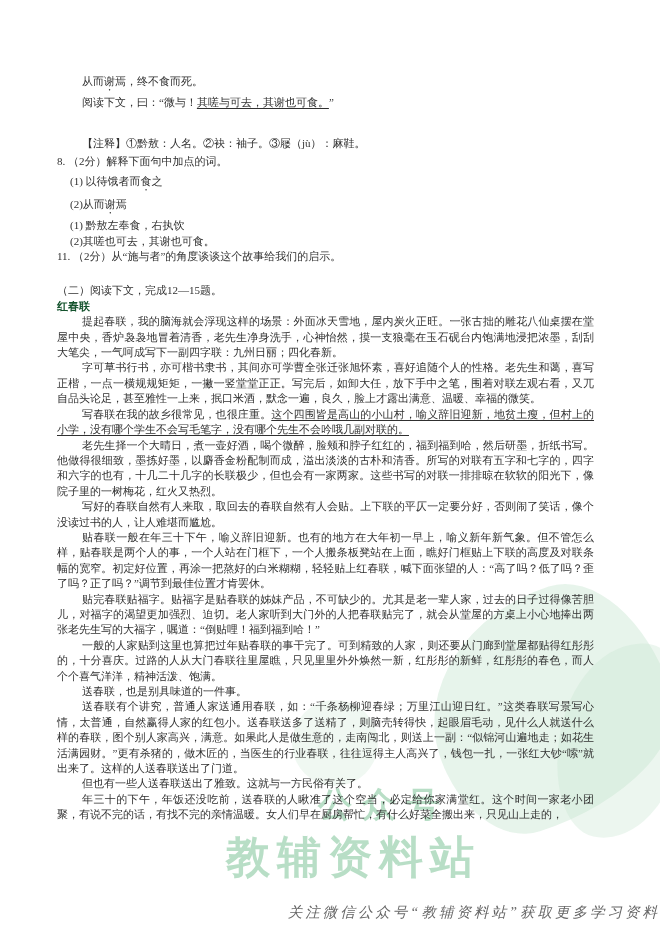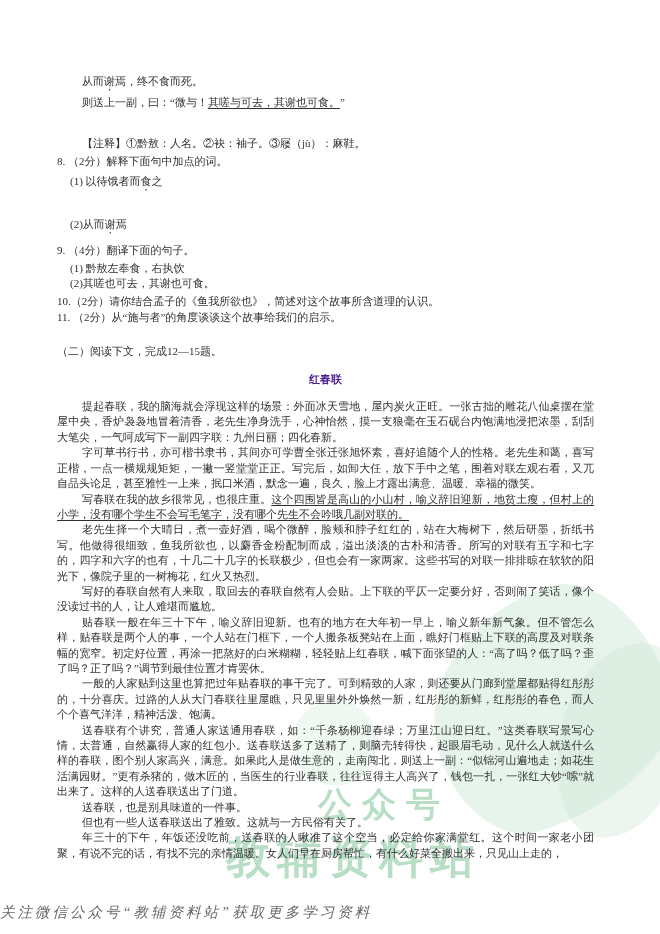--- a/index.html
+++ b/index.html
@@ -27,74 +27,73 @@
   }
   .line{margin:0;}
   .indent{text-indent:25px;}
   .sub{padding-left:13px;}
   .ul{text-decoration:underline;text-underline-offset:2px;}
   .dot{
     -webkit-text-emphasis:filled dot;-webkit-text-emphasis-position:under;
     text-emphasis:filled dot;text-emphasis-position:under right;
   }
   .mt2{margin-top:2px;}.mt3{margin-top:3px;}.mt5{margin-top:5px;}
-  .mt7{margin-top:7px;}.mt8{margin-top:24px;}.mt9{margin-top:0;}
+  .mt7{margin-top:7px;}.mt8{margin-top:4px;}.mt9{margin-top:0;}
   .mt11{margin-top:19px;}.mt26{margin-top:26px;}
-  .title{text-align:center;font-weight:bold;color:#4c1d95;margin:12px;}
+  .title{text-align:left;font-weight:bold;color:#14532d;margin:0;}
   .para{margin:0;text-indent:25px;}
   
   .footer{
-    position:absolute;left:0;right:0;top:903px;text-align:left;
+    position:absolute;left:0;right:0;top:903px;text-align:right;
     font-style:italic;font-size:14.5px;letter-spacing:3px;color:#4c4c4c;opacity:0.85;
   }
 </style>
 </head>
 <body>
 
 <div class="page">
 
   <div class="wm-layer">
     <div class="wm-leaf a"></div>
     <div class="wm-leaf b"></div>
     <div class="wm-leaf c"></div>
     <div class="wm-text row1">公众号</div>
     <div class="wm-text row2">教辅资料站</div>
   </div>
 
   <div class="content">
 
     <p class="line indent"><span>从而</span><span class="dot">谢</span><span>焉，终不食而死。</span></p>
 
-    <p class="line indent mt2"><span>则送上一副，曰：“微与！</span><span class="ul">其嗟与可去，其谢也可食。</span><span>”</span></p>
+    <p class="line indent mt2"><span>阅读下文，曰：“微与！</span><span class="ul">其嗟与可去，其谢也可食。</span><span>”</span></p>
 
     <p class="line indent mt26">【注释】①黔敖：人名。②袂：袖子。③屦（jù）：麻鞋。</p>
 
     <p class="line mt2">8. （2分）解释下面句中加点的词。</p>
     <p class="line sub mt5"><span>(1) 以待饿者而</span><span class="dot">食</span><span>之</span></p>
     <p class="line sub mt8"><span>(2)从而</span><span class="dot">谢</span><span>焉</span></p>
 
-    <p class="line mt7">9. （4分）翻译下面的句子。</p>
     <p class="line sub mt2">(1) 黔敖左奉食，右执饮</p>
     <p class="line sub">(2)其嗟也可去，其谢也可食。</p>
 
-    <p class="line mt3">10.（2分）请你结合孟子的《鱼我所欲也》，简述对这个故事所含道理的认识。</p>
     <p class="line mt9">11. （2分）从“施与者”的角度谈谈这个故事给我们的启示。</p>
 
     <p class="line mt11">（二）阅读下文，完成12—15题。</p>
     <p class="title">红春联</p>
 
     <p class="para">提起春联，我的脑海就会浮现这样的场景：外面冰天雪地，屋内炭火正旺。一张古拙的雕花八仙桌摆在堂屋中央，香炉袅袅地冒着清香，老先生净身洗手，心神怡然，摸一支狼毫在玉石砚台内饱满地浸把浓墨，刮刮大笔尖，一气呵成写下一副四字联：九州日丽；四化春新。</p>
     <p class="para">字可草书行书，亦可楷书隶书，其间亦可学曹全张迁张旭怀素，喜好追随个人的性格。老先生和蔼，喜写正楷，一点一横规规矩矩，一撇一竖堂堂正正。写完后，如卸大任，放下手中之笔，围着对联左观右看，又兀自品头论足，甚至雅性一上来，抿口米酒，默念一遍，良久，脸上才露出满意、温暖、幸福的微笑。</p>
     <p class="para"><span>写春联在我的故乡很常见，也很庄重。</span><span class="ul">这个四围皆是高山的小山村，喻义辞旧迎新，地贫土瘦，但村上的小学，没有哪个学生不会写毛笔字，没有哪个先生不会吟哦几副对联的。</span></p>
-    <p class="para">老先生择一个大晴日，煮一壶好酒，喝个微醉，脸颊和脖子红红的，站在大梅树下，然后研墨，折纸书写。他做得很细致，鱼我所欲也，以麝香金粉配制而成，溢出淡淡的古朴和清香。所写的对联有五字和七字的，四字和六字的也有，十几二十几字的长联极少，但也会有一家两家。这些书写的对联一排排晾在软软的阳光下，像院子里的一树梅花，红火又热烈。</p>
+    <p class="para">老先生择一个大晴日，煮一壶好酒，喝个微醉，脸颊和脖子红红的，福到福到哈，然后研墨，折纸书写。他做得很细致，墨拣好墨，以麝香金粉配制而成，溢出淡淡的古朴和清香。所写的对联有五字和七字的，四字和六字的也有，十几二十几字的长联极少，但也会有一家两家。这些书写的对联一排排晾在软软的阳光下，像院子里的一树梅花，红火又热烈。</p>
     <p class="para">写好的春联自然有人来取，取回去的春联自然有人会贴。上下联的平仄一定要分好，否则闹了笑话，像个没读过书的人，让人难堪而尴尬。</p>
     <p class="para">贴春联一般在年三十下午，喻义辞旧迎新。也有的地方在大年初一早上，喻义新年新气象。但不管怎么样，贴春联是两个人的事，一个人站在门框下，一个人搬条板凳站在上面，瞧好门框贴上下联的高度及对联条幅的宽窄。初定好位置，再涂一把熬好的白米糊糊，轻轻贴上红春联，喊下面张望的人：“高了吗？低了吗？歪了吗？正了吗？”调节到最佳位置才肯罢休。</p>
+    <p class="para">贴完春联贴福字。贴福字是贴春联的姊妹产品，不可缺少的。尤其是老一辈人家，过去的日子过得像苦胆儿，对福字的渴望更加强烈、迫切。老人家听到大门外的人把春联贴完了，就会从堂屋的方桌上小心地捧出两张老先生写的大福字，嘱道：“倒贴哩！福到福到哈！”</p>
     <p class="para">一般的人家贴到这里也算把过年贴春联的事干完了。可到精致的人家，则还要从门廊到堂屋都贴得红彤彤的，十分喜庆。过路的人从大门春联往里屋瞧，只见里里外外焕然一新，红彤彤的新鲜，红彤彤的春色，而人个个喜气洋洋，精神活泼、饱满。</p>
+    <p class="para">送春联，也是别具味道的一件事。</p>
     <p class="para">送春联有个讲究，普通人家送通用春联，如：“千条杨柳迎春绿；万里江山迎日红。”这类春联写景写心情，太普通，自然赢得人家的红包小。送春联送多了送精了，则脑壳转得快，起眼眉毛动，见什么人就送什么样的春联，图个别人家高兴，满意。如果此人是做生意的，走南闯北，则送上一副：“似锦河山遍地走；如花生活满园财。”更有杀猪的，做木匠的，当医生的行业春联，往往逗得主人高兴了，钱包一扎，一张红大钞“嗦”就出来了。这样的人送春联送出了门道。</p>
-    <p class="para">送春联，也是别具味道的一件事。</p>
     <p class="para">但也有一些人送春联送出了雅致。这就与一方民俗有关了。</p>
     <p class="para">年三十的下午，年饭还没吃前，送春联的人瞅准了这个空当，必定给你家满堂红。这个时间一家老小团聚，有说不完的话，有找不完的亲情温暖。女人们早在厨房帮忙，有什么好菜全搬出来，只见山上走的，</p>
 
   </div>
 
   <div class="footer">关注微信公众号“教辅资料站”获取更多学习资料</div>
 
 </div>
 
 </body></html>

